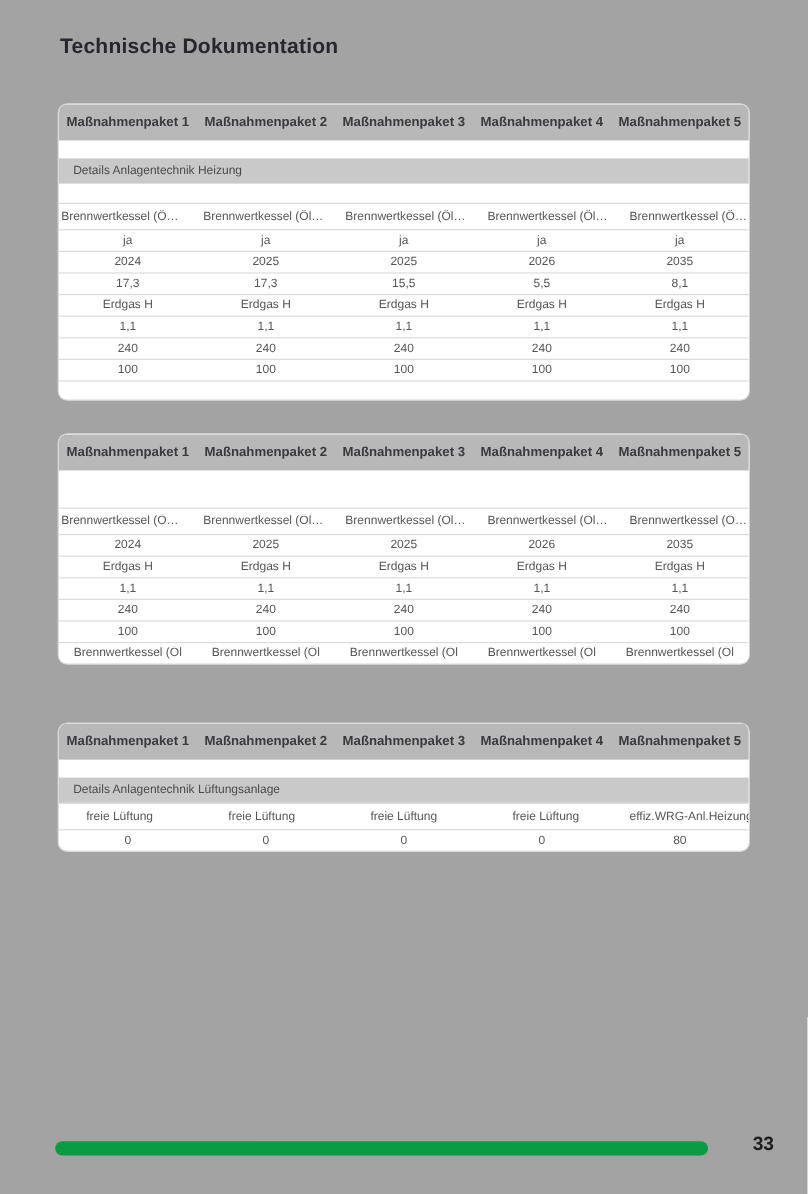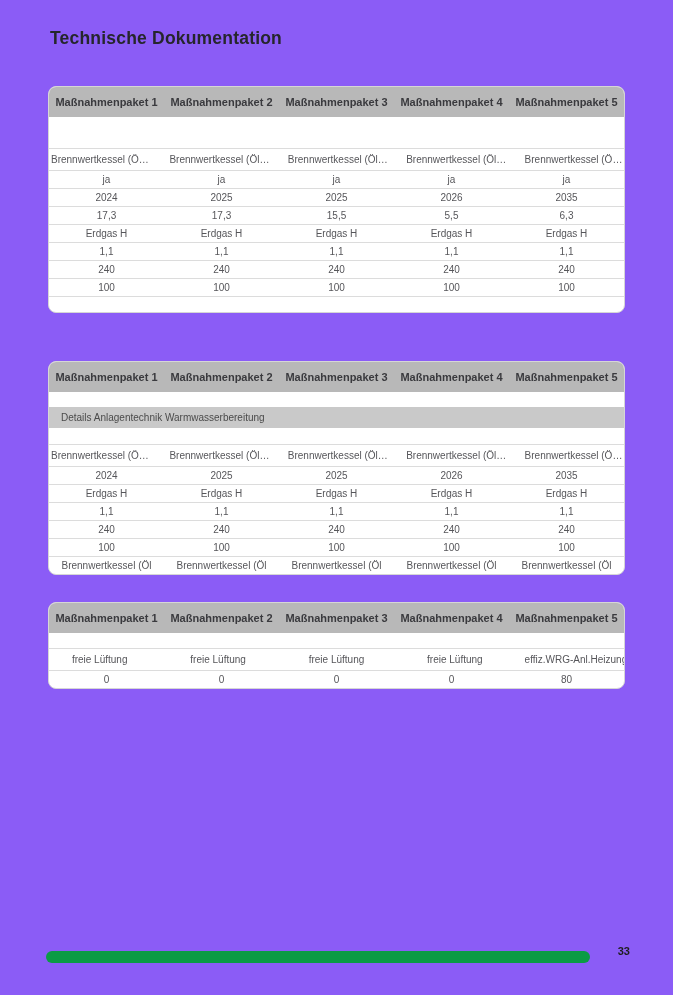--- a/index.html
+++ b/index.html
@@ -5,21 +5,21 @@
   html, body {
     margin: 0;
     padding: 0;
     background: #ffffff;
     font-family: "Liberation Sans", "DejaVu Sans", sans-serif;
   }
   .page {
     position: relative;
     width: 673px;
     height: 995px;
-    background: #8b5cf6;
+    background: #a3a3a3;
     overflow: hidden;
   }
   .page-title {
     position: absolute;
     left: 50px;
     top: 16px;
     font-size: 17.5px;
     font-weight: bold;
     color: #26262c;
     letter-spacing: 0.2px;
@@ -82,43 +82,44 @@
   .footer-bar {
     position: absolute;
     left: 46px;
     top: 951px;
     width: 544px;
     height: 12px;
     border-radius: 6px;
   }
   .page-number {
     position: absolute;
-    right: 43px;
+    right: 28px;
     top: 945px;
-    font-size: 11px;
+    font-size: 16px;
     font-weight: bold;
     color: #1e1e1e;
   }
 </style>
 </head>
 <body>
 
 <div class="page">
 
   <h1 class="page-title">Technische Dokumentation</h1>
 
   <section class="tbl" style="top: 86px;">
     <div class="tbl-header">
         <span class="header-cell">Maßnahmenpaket 1</span>
         <span class="header-cell">Maßnahmenpaket 2</span>
         <span class="header-cell">Maßnahmenpaket 3</span>
         <span class="header-cell">Maßnahmenpaket 4</span>
         <span class="header-cell">Maßnahmenpaket 5</span>
       </div>
     <div class="gap-top"></div>
+    <div class="section-band">Details Anlagentechnik Heizung</div>
     <div class="gap-section"></div>
     <div class="tbl-body">
         <div class="data-row">
           <span class="cell">Brennwertkessel (Ö…</span>
           <span class="cell">Brennwertkessel (Öl…</span>
           <span class="cell">Brennwertkessel (Öl…</span>
           <span class="cell">Brennwertkessel (Öl…</span>
           <span class="cell">Brennwertkessel (Ö…</span>
         </div>
         <div class="data-row">
@@ -133,21 +134,21 @@
           <span class="cell">2025</span>
           <span class="cell">2025</span>
           <span class="cell">2026</span>
           <span class="cell">2035</span>
         </div>
         <div class="data-row">
           <span class="cell">17,3</span>
           <span class="cell">17,3</span>
           <span class="cell">15,5</span>
           <span class="cell">5,5</span>
-          <span class="cell">6,3</span>
+          <span class="cell">8,1</span>
         </div>
         <div class="data-row">
           <span class="cell">Erdgas H</span>
           <span class="cell">Erdgas H</span>
           <span class="cell">Erdgas H</span>
           <span class="cell">Erdgas H</span>
           <span class="cell">Erdgas H</span>
         </div>
         <div class="data-row">
           <span class="cell">1,1</span>
@@ -176,21 +177,20 @@
 
   <section class="tbl" style="top: 361px;">
     <div class="tbl-header">
         <span class="header-cell">Maßnahmenpaket 1</span>
         <span class="header-cell">Maßnahmenpaket 2</span>
         <span class="header-cell">Maßnahmenpaket 3</span>
         <span class="header-cell">Maßnahmenpaket 4</span>
         <span class="header-cell">Maßnahmenpaket 5</span>
       </div>
     <div class="gap-top"></div>
-    <div class="section-band">Details Anlagentechnik Warmwasserbereitung</div>
     <div class="gap-section"></div>
     <div class="tbl-body">
         <div class="data-row">
           <span class="cell">Brennwertkessel (Ö…</span>
           <span class="cell">Brennwertkessel (Öl…</span>
           <span class="cell">Brennwertkessel (Öl…</span>
           <span class="cell">Brennwertkessel (Öl…</span>
           <span class="cell">Brennwertkessel (Ö…</span>
         </div>
         <div class="data-row">
@@ -241,20 +241,21 @@
 
   <section class="tbl" style="top: 602px;">
     <div class="tbl-header">
         <span class="header-cell">Maßnahmenpaket 1</span>
         <span class="header-cell">Maßnahmenpaket 2</span>
         <span class="header-cell">Maßnahmenpaket 3</span>
         <span class="header-cell">Maßnahmenpaket 4</span>
         <span class="header-cell">Maßnahmenpaket 5</span>
       </div>
     <div class="gap-top"></div>
+    <div class="section-band">Details Anlagentechnik Lüftungsanlage</div>
 
     <div class="tbl-body">
         <div class="data-row">
           <span class="cell">freie Lüftung</span>
           <span class="cell">freie Lüftung</span>
           <span class="cell">freie Lüftung</span>
           <span class="cell">freie Lüftung</span>
           <span class="cell">effiz.WRG-Anl.Heizung</span>
         </div>
         <div class="data-row">

